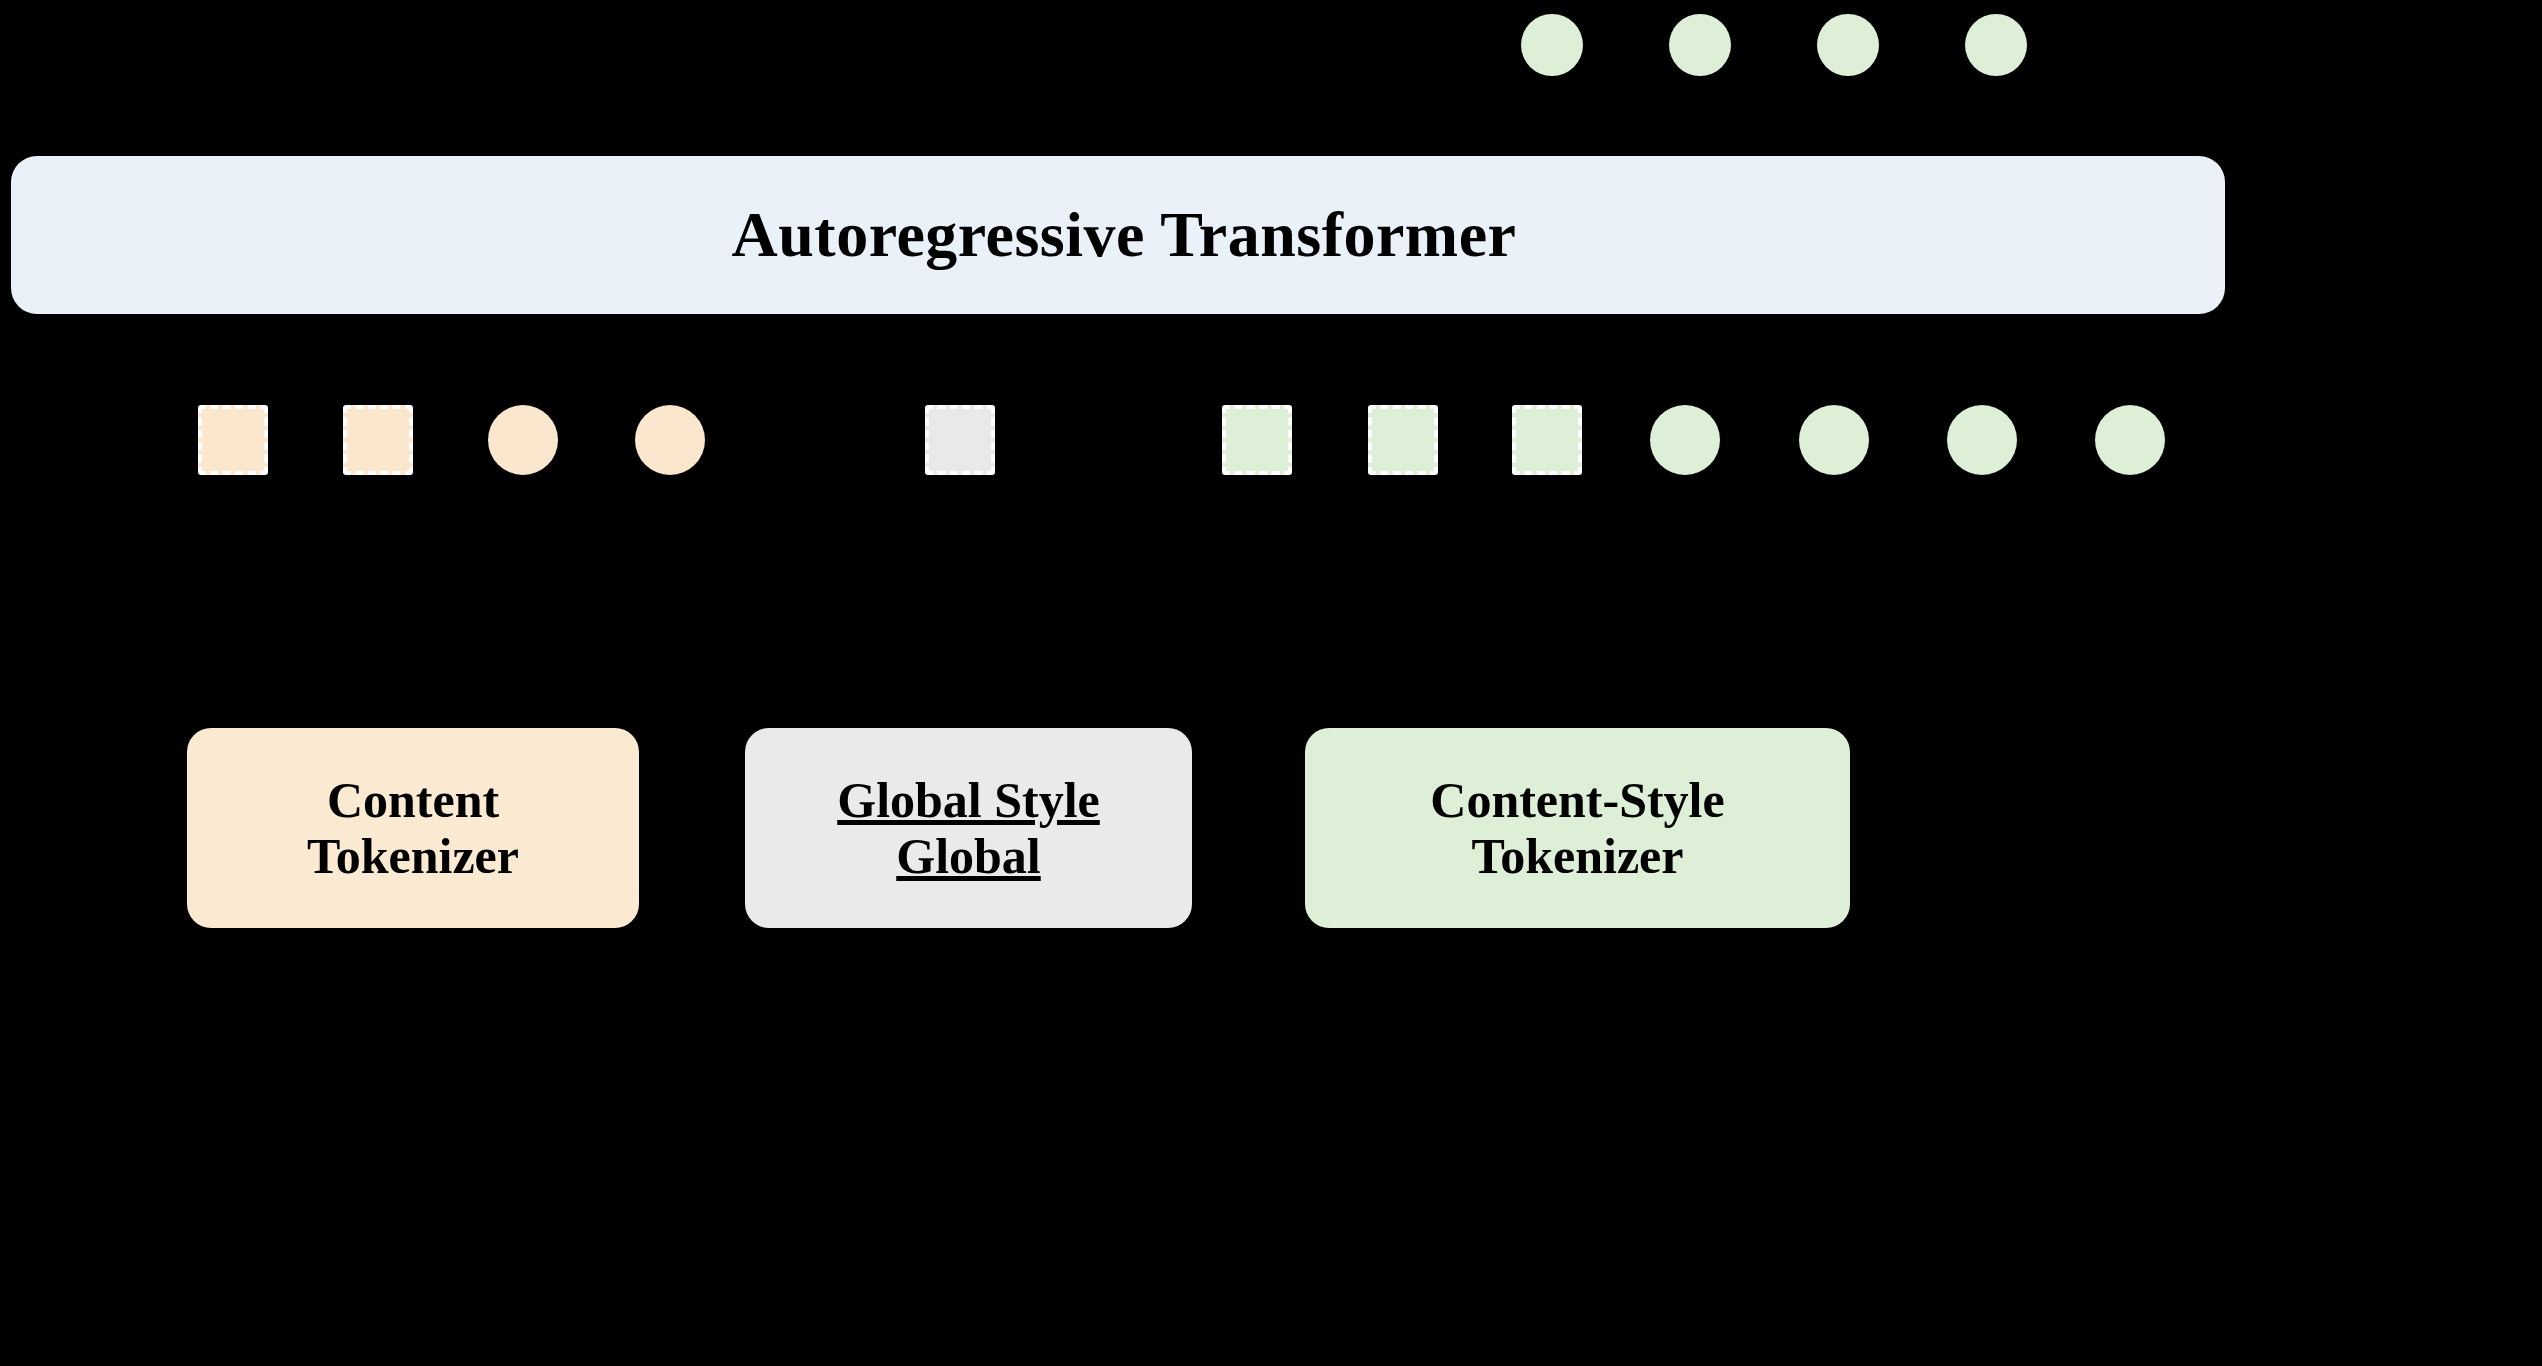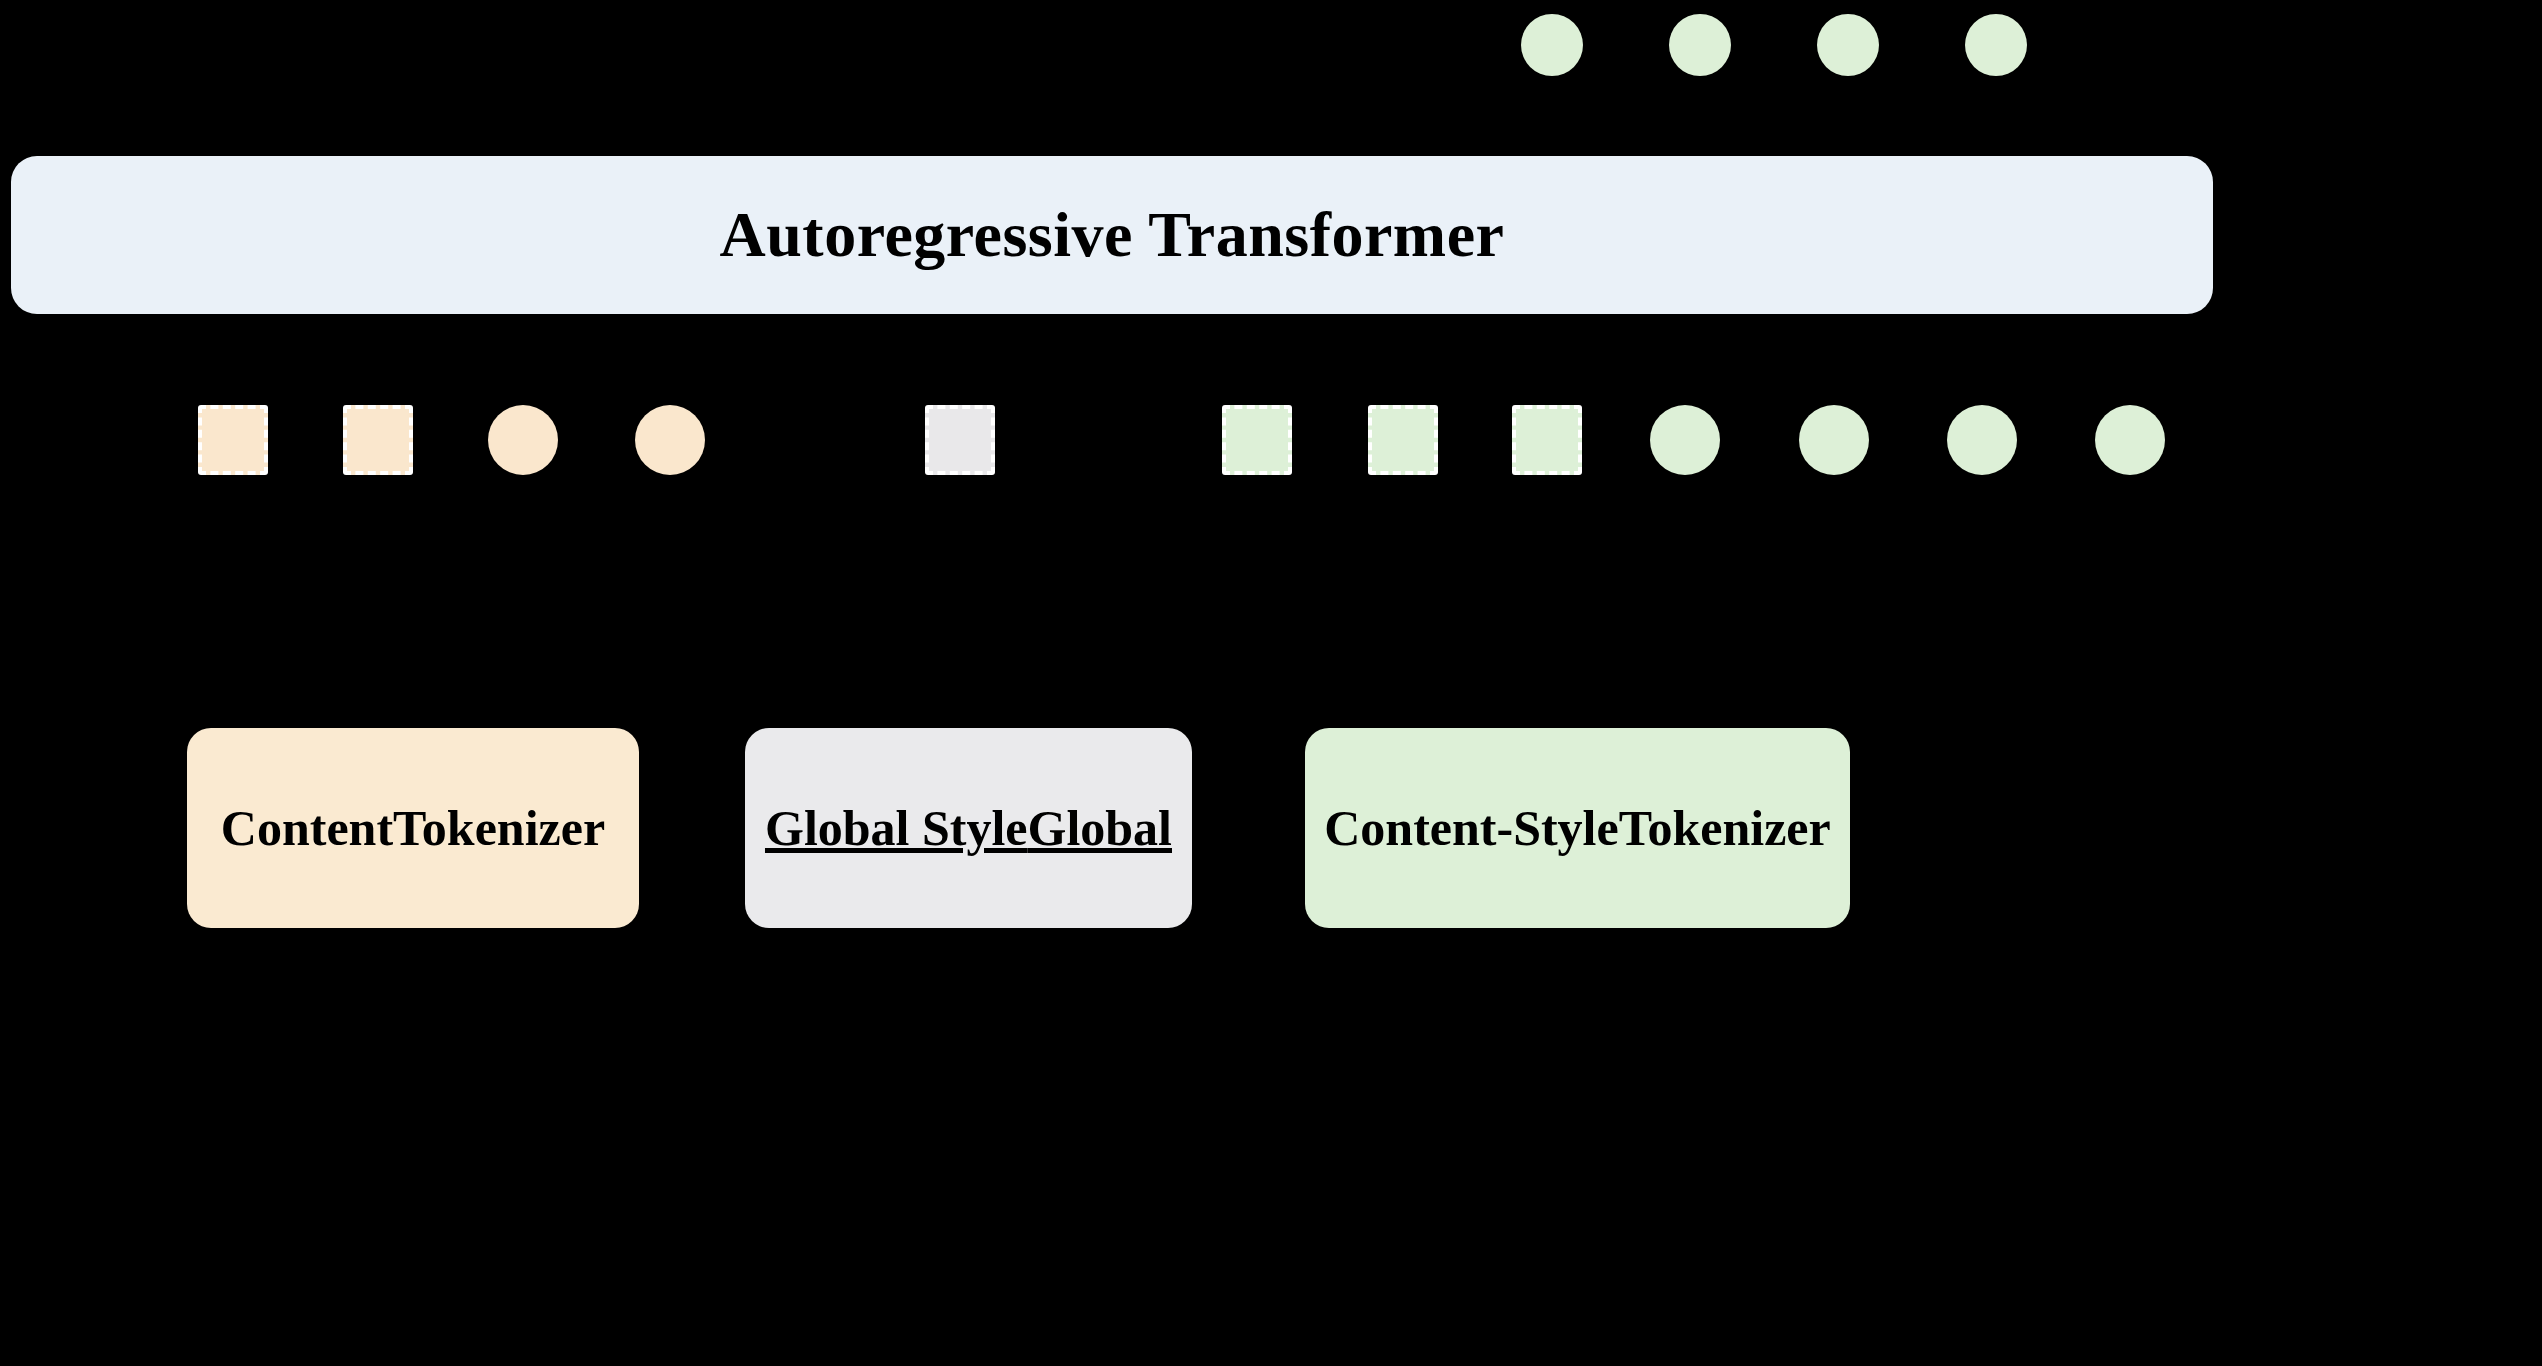--- a/index.html
+++ b/index.html
@@ -21,20 +21,21 @@
     position: absolute;
     left: 11px;
     top: 156px;
     width: 2202px;
     height: 158px;
     background: #eaf1f8;
     border-radius: 26px;
     display: flex;
     align-items: center;
     justify-content: center;
+    padding-left: 12px;
   }
   .transformer-bar .bar-label {
     font-size: 64px;
     font-weight: bold;
     color: #000000;
     letter-spacing: 0.5px;
     line-height: 1;
     white-space: nowrap;
   }
 
@@ -85,21 +86,21 @@
     background: #ddf0d7;
   }
 
   
   .module {
     position: absolute;
     top: 728px;
     height: 200px;
     border-radius: 24px;
     display: flex;
-    flex-direction: row;
+    flex-direction: column;
     align-items: center;
     justify-content: center;
     text-align: center;
     box-sizing: border-box;
   }
   .module .line {
     font-size: 50px;
     font-weight: bold;
     color: #000000;
     line-height: 1.12;

